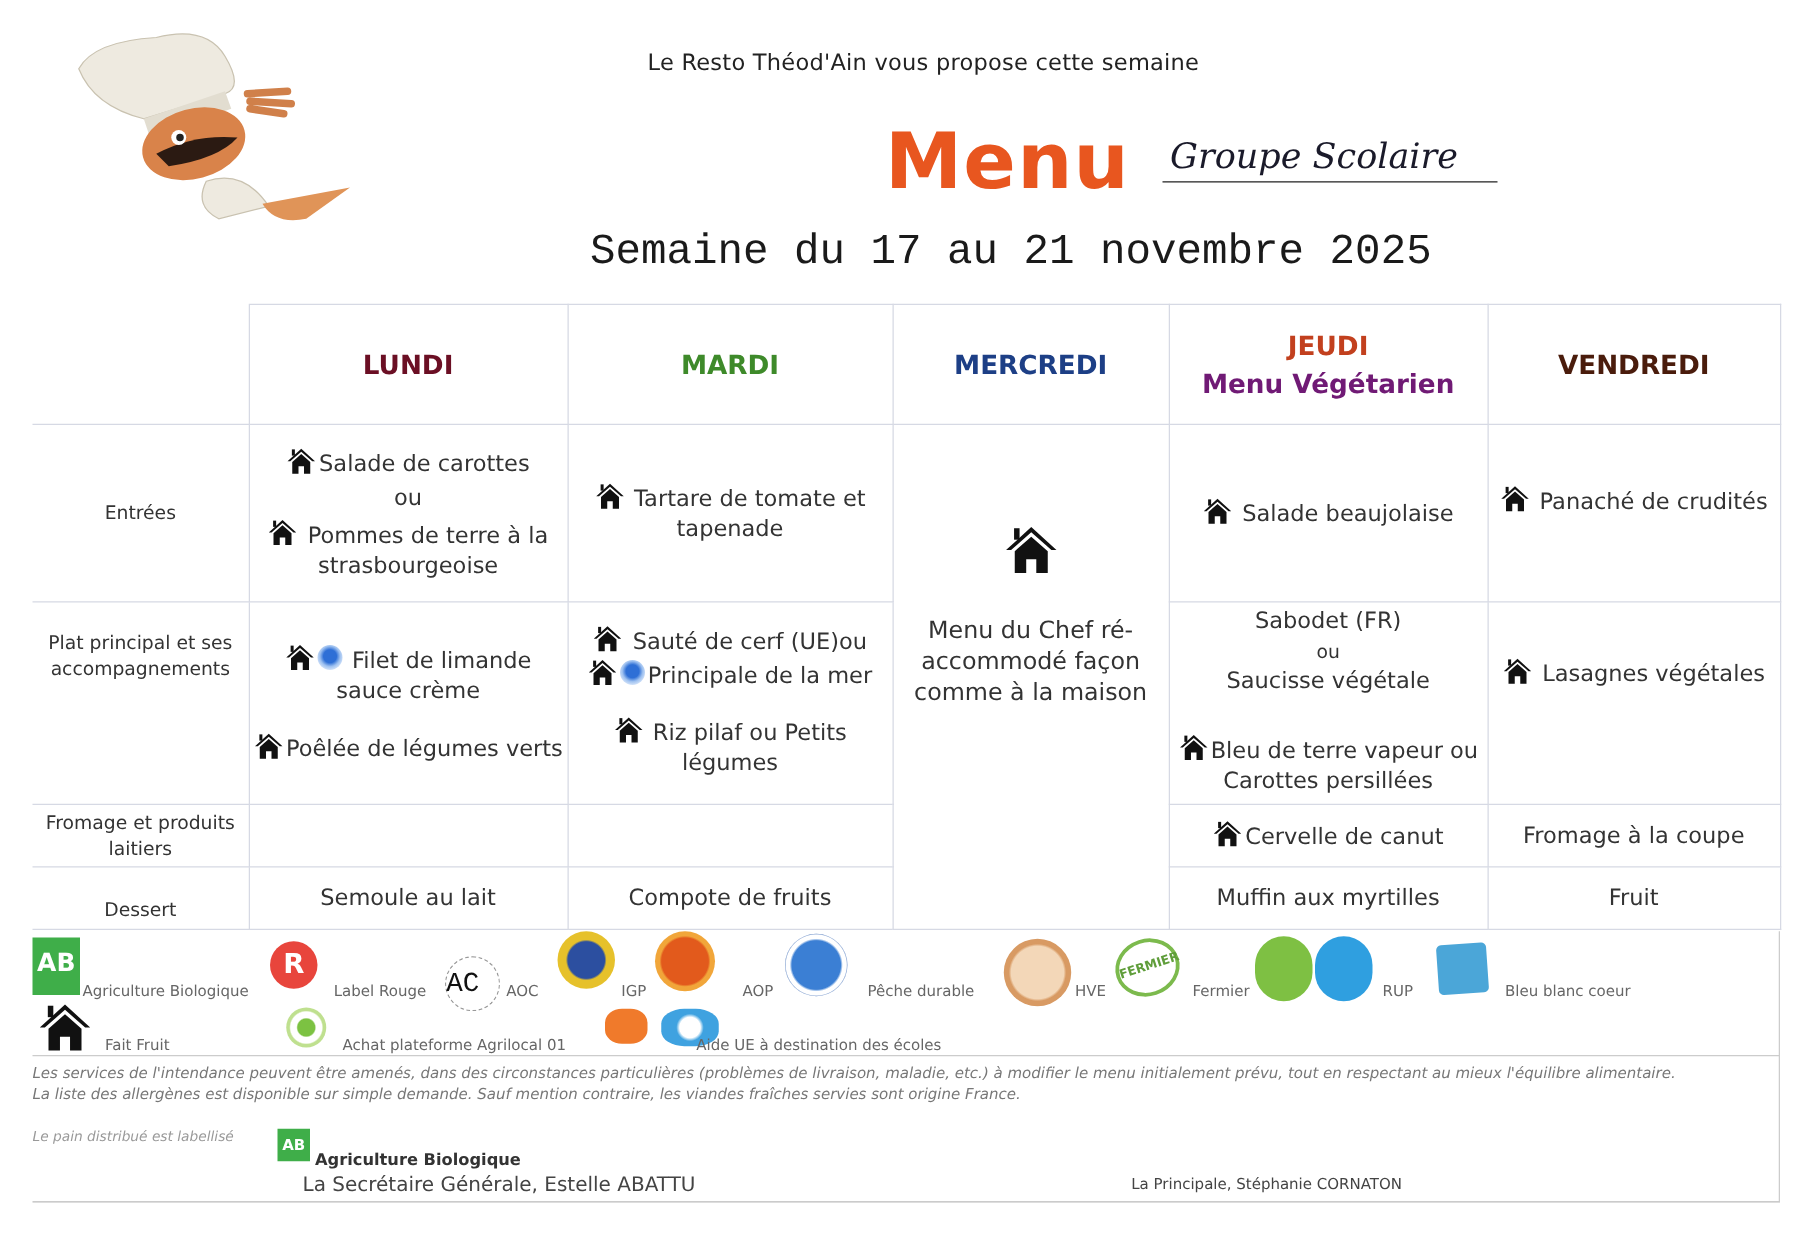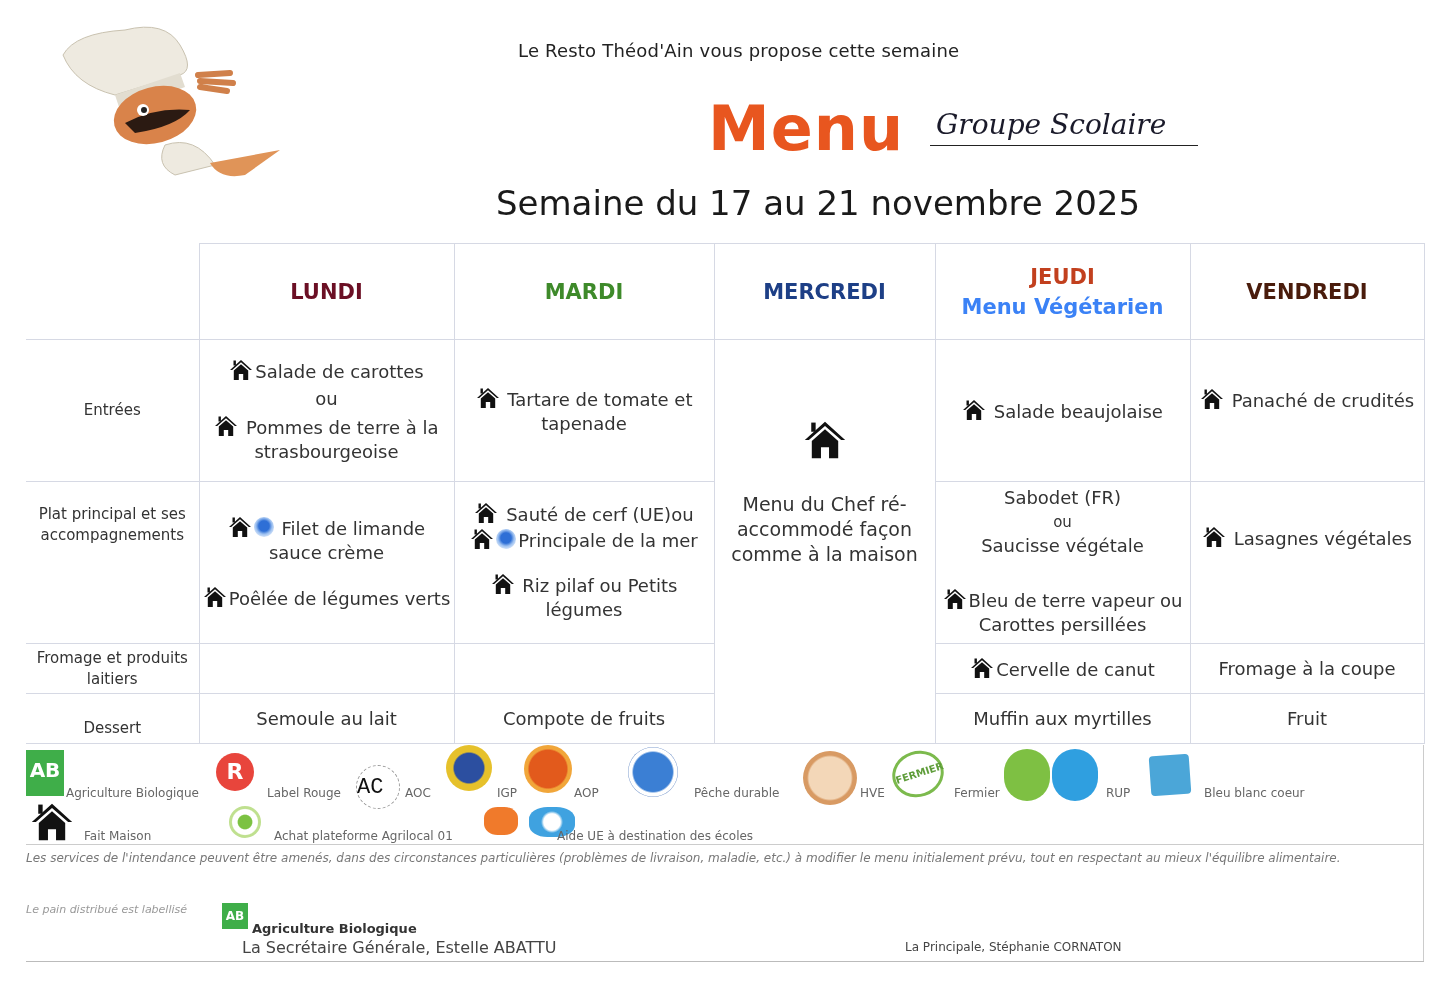--- a/index.html
+++ b/index.html
@@ -3,21 +3,21 @@
 <meta charset="utf-8">
 <style>
   * { box-sizing: border-box; margin: 0; padding: 0; }
   html, body { width: 1452px; height: 1000px; background: #ffffff; overflow: hidden; }
   body { position: relative; font-family: "DejaVu Sans", sans-serif; color: #2a2a2a; }
 
   .chef { position: absolute; left: 55px; top: 15px; width: 235px; height: 175px; }
   .tagline { position: absolute; left: 518px; top: 40px; font-size: 18px; color: #222; letter-spacing: 0.2px; }
   .menu-title { position: absolute; left: 708px; top: 92px; font-size: 62px; font-weight: bold; color: #e8561f; letter-spacing: 1px; }
   .handwrite { position: absolute; left: 930px; top: 108px; width: 268px; font-family: "DejaVu Serif", serif; font-style: italic; font-size: 28px; color: #1a1a2a; border-bottom: 1.5px solid #222; padding-bottom: 4px; padding-left: 6px; }
-  .week { position: absolute; left: 496px; top: 183px; font-size: 34px; color: #1a1a1a; }
+  .week { position: absolute; left: 472px; top: 183px; font-size: 34px; color: #1a1a1a; font-family: Liberation Mono, monospace; }
 
   table.menu { position: absolute; left: 26px; top: 243px; width: 1398px; border-collapse: collapse; table-layout: fixed; }
   table.menu td, table.menu th { border: 1px solid #d6d9e4; text-align: center; vertical-align: middle; font-weight: normal; }
   table.menu th { font-weight: bold; font-size: 21px; height: 96px; }
   .rowlabel { font-size: 15px; color: #333; line-height: 21px; border-left: none !important; }
   .cell { font-size: 18px; color: #333; line-height: 24px; }
   .dish { display: block; padding: 3px 2px; }
   .house { display: inline-block; width: 24px; height: 24px; vertical-align: -4px; margin-right: 2px; }
   .fish { display: inline-block; width: 20px; height: 20px; border-radius: 50%; background: radial-gradient(circle at 50% 45%, #2e6fd6 0 35%, #9ec1f0 55%, #e4eefc 80%); vertical-align: -2px; margin-right: 2px; }
 
@@ -72,21 +72,21 @@
       <col style="width:234px">
   </colgroup>
   <tbody>
       <tr>
     <td style="border-top:none;border-left:none"></td>
     <th style="color:#6b0f24">LUNDI</th>
     <th style="color:#3e8a2a">MARDI</th>
     <th style="color:#1d3f86">MERCREDI</th>
     <th style="color:#c2401e;line-height:30px">
       <span>JEUDI</span><br>
-      <span style="color:#3b82f6">Menu Végétarien</span>
+      <span style="color:#701a75">Menu Végétarien</span>
     </th>
     <th style="color:#4a1c0c">VENDREDI</th>
   </tr>
 
   <tr style="height:142px">
     <td class="rowlabel">Entrées</td>
     <td class="cell">
       <span class="dish"><svg class="house">
               <use href="#house"></use>
             </svg><span>Salade de carottes</span></span>
@@ -183,53 +183,54 @@
   <div class="logo" style="left:190px;top:8px;width:38px;height:38px;border-radius:50%;background:#e8453c;color:#fff;font-weight:bold;font-size:22px;text-align:center;line-height:38px">R</div>
   <div class="lg" style="left:241px;top:41px">Label Rouge</div>
 
   <div class="logo" style="left:330px;top:20px;width:44px;height:44px;font-family:Liberation Mono, monospace;font-size:22px;color:#111;text-align:left;line-height:44px;border:1px dashed #999;border-radius:50%">AC</div>
   <div class="lg" style="left:379px;top:41px">AOC</div>
 
   <div class="logo" style="left:420px;top:0;width:46px;height:46px;border-radius:50%;background:radial-gradient(circle,#2c4fa0 0 45%,#e6c12b 50% 100%)"></div>
   <div class="lg" style="left:471px;top:41px">IGP</div>
 
   <div class="logo" style="left:498px;top:0;width:48px;height:48px;border-radius:50%;background:radial-gradient(circle,#e25a1c 0 55%,#f1a63a 60% 100%)"></div>
-  <div class="lg" style="left:548px;top:41px">AOP</div>
+  <div class="lg" style="left:568px;top:41px">AOP</div>
 
   <div class="logo" style="left:602px;top:2px;width:50px;height:50px;border-radius:50%;background:radial-gradient(circle,#3b7fd4 0 55%,#fff 60% 68%,#2d5fb0 72% 100%)"></div>
   <div class="lg" style="left:668px;top:41px">Pêche durable</div>
 
   <div class="logo" style="left:777px;top:6px;width:54px;height:54px;border-radius:50%;background:radial-gradient(circle,#f3d7b8 0 55%,#d89a63 60% 70%,#f6e6d3 75%)"></div>
   <div class="lg" style="left:834px;top:41px">HVE</div>
 
   <div class="logo" style="left:866px;top:6px;width:52px;height:46px;border-radius:50%;border:3px solid #7cba4d;color:#5f9d3a;font-size:10px;font-weight:bold;text-align:center;line-height:40px;transform:rotate(-18deg)">FERMIER</div>
   <div class="lg" style="left:928px;top:41px">Fermier</div>
 
   <div class="logo" style="left:978px;top:4px;width:46px;height:52px;border-radius:23px;background:#7ec043"></div>
   <div class="logo" style="left:1026px;top:4px;width:46px;height:52px;border-radius:23px;background:#2f9fe0"></div>
   <div class="lg" style="left:1080px;top:41px">RUP</div>
 
   <div class="logo" style="left:1124px;top:10px;width:40px;height:40px;background:#4ba6d8;border-radius:4px;transform:rotate(-4deg)"></div>
   <div class="lg" style="left:1178px;top:41px">Bleu blanc coeur</div>
 
   <svg class="logo" style="left:2px;top:55px;width:48px;height:44px">
       <use href="#house"></use>
     </svg>
-  <div class="lg" style="left:58px;top:84px">Fait Maison</div>
+  <div class="lg" style="left:58px;top:84px">Fait Fruit</div>
 
   <div class="logo" style="left:203px;top:61px;width:32px;height:32px;border-radius:50%;background:radial-gradient(circle,#7cc242 0 30%,#fff 35% 55%,#bfe08f 60%)"></div>
   <div class="lg" style="left:248px;top:84px">Achat plateforme Agrilocal 01</div>
 
   <div class="logo" style="left:458px;top:62px;width:34px;height:28px;border-radius:40%;background:#f07a2b"></div>
   <div class="logo" style="left:503px;top:62px;width:46px;height:30px;border-radius:40%;background:radial-gradient(circle,#fff 0 30%,#3fa2e0 40%)"></div>
   <div class="lg" style="left:531px;top:84px">Aide UE à destination des écoles</div>
 </div>
 
 <div class="notes">
   <div>Les services de l'intendance peuvent être amenés, dans des circonstances particulières (problèmes de livraison, maladie, etc.) à modifier le menu initialement prévu, tout en respectant au mieux l'équilibre alimentaire.</div>
+  <div style="margin-top:1px">La liste des allergènes est disponible sur simple demande. Sauf mention contraire, les viandes fraîches servies sont origine France.</div>
 </div>
 <div class="bio-line">Le pain distribué est labellisé</div>
 <div style="position:absolute;left:222px;top:903px;width:26px;height:26px;background:#3fae49;color:#fff;font-size:12px;font-weight:bold;text-align:center;line-height:26px">AB</div>
 <div class="bio-strong">Agriculture Biologique</div>
 <div class="sig1">La Secrétaire Générale, Estelle ABATTU</div>
 <div class="sig2">La Principale, Stéphanie CORNATON</div>
 <div class="bottom-rule"></div>
 <div class="right-rule"></div>
 
 </body></html>

